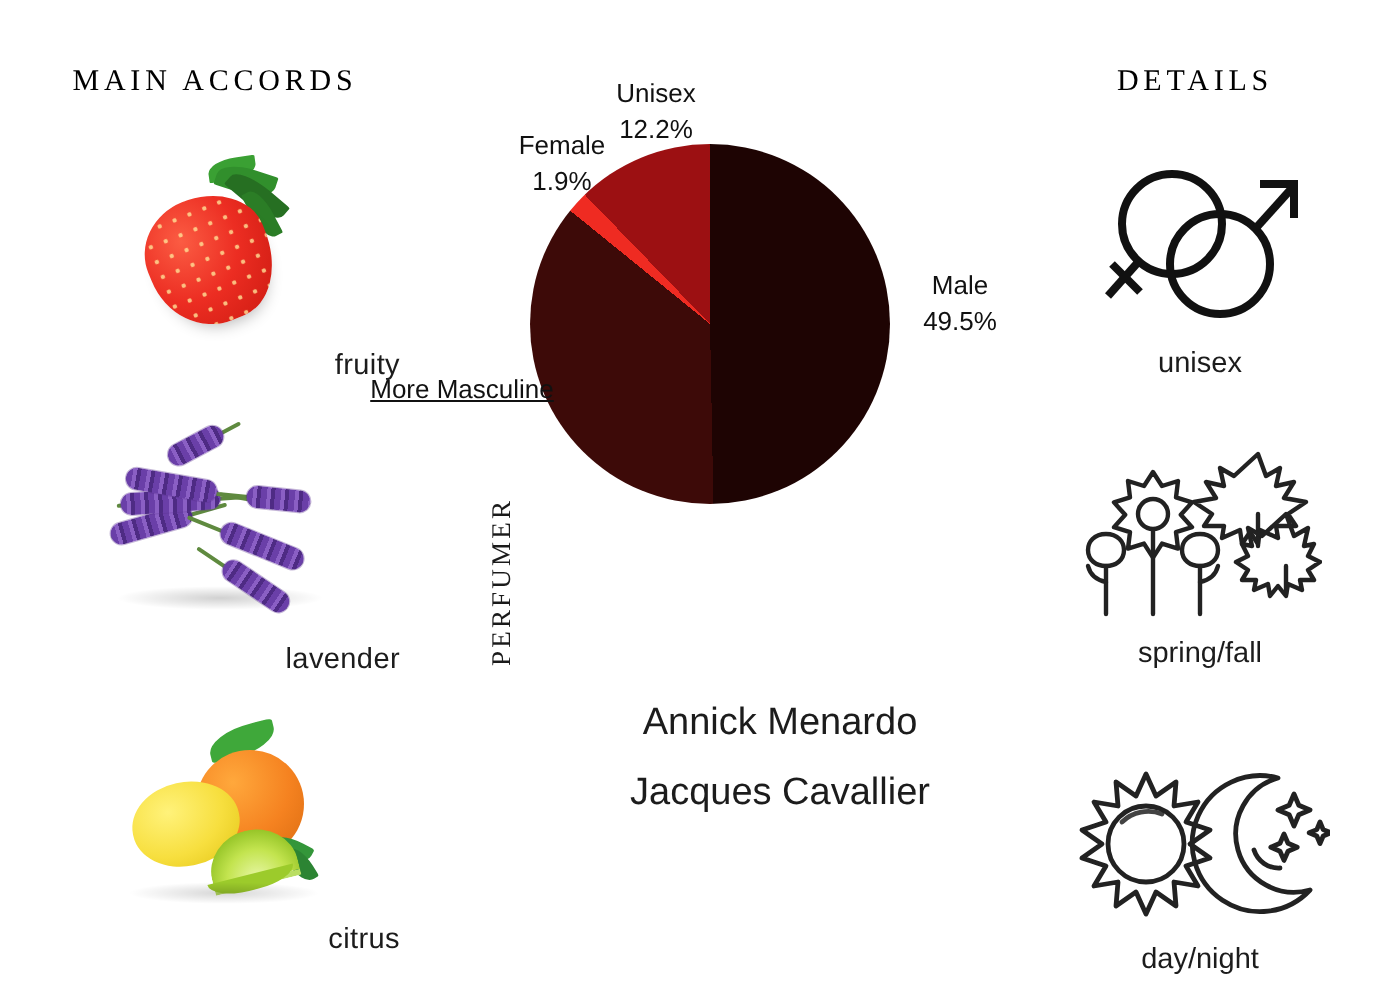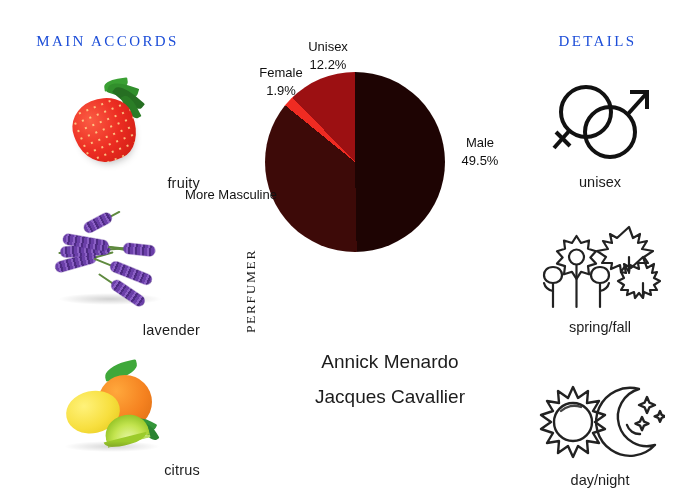--- a/index.html
+++ b/index.html
@@ -10,21 +10,21 @@
     overflow: hidden;
   }
   .page { position: relative; width: 700px; height: 500px; background:#fff; }
 
   
   .section-title {
     position: absolute;
     font-family: "Liberation Serif", serif;
     font-size: 15px;
     letter-spacing: 2.4px;
-    color: #1d4ed8;
+    color: #000000;
     white-space: nowrap;
   }
   #t-accords { left: 0; top: 33px; width: 215px; text-align: center; }
   #t-details { left: 495px; top: 33px; width: 205px; text-align: center; font-family: Liberation Serif, serif; }
 
   
   .accord { position: absolute; left: 20px; width: 180px; text-align: right; }
   .accord .art { position: relative; height: 105px; }
   .accord .cap {
     font-size: 14.5px; color: #1c1c1c; margin-top: 2px; letter-spacing: .2px;
@@ -114,21 +114,21 @@
   #pie {
     width:180px; height:180px; border-radius:50%;
   }
   .pie-label {
     position:absolute; font-size:13px; color:#111; text-align:center;
     line-height:1.35; white-space:nowrap;
   }
   .pie-label .pct { display:block; }
   #lbl-unisex  { left:283px; top:38px;  width:90px; }
   #lbl-female  { left:241px; top:64px;  width:80px; }
-  #lbl-masc    { left:166px; top:186px; width:130px; }
+  #lbl-masc    { left:166px; top:186px; width:130px;text-decoration:underline; }
   #lbl-male    { left:440px; top:134px; width:80px; }
 
   
   #perfumer-label {
     position:absolute; left:243px; top:333px;
     font-family:"Liberation Serif", serif;
     font-size:13.5px; letter-spacing:1.6px; color:#1a1a1a;
     transform: rotate(-90deg); transform-origin: left top;
     white-space:nowrap;
   }

